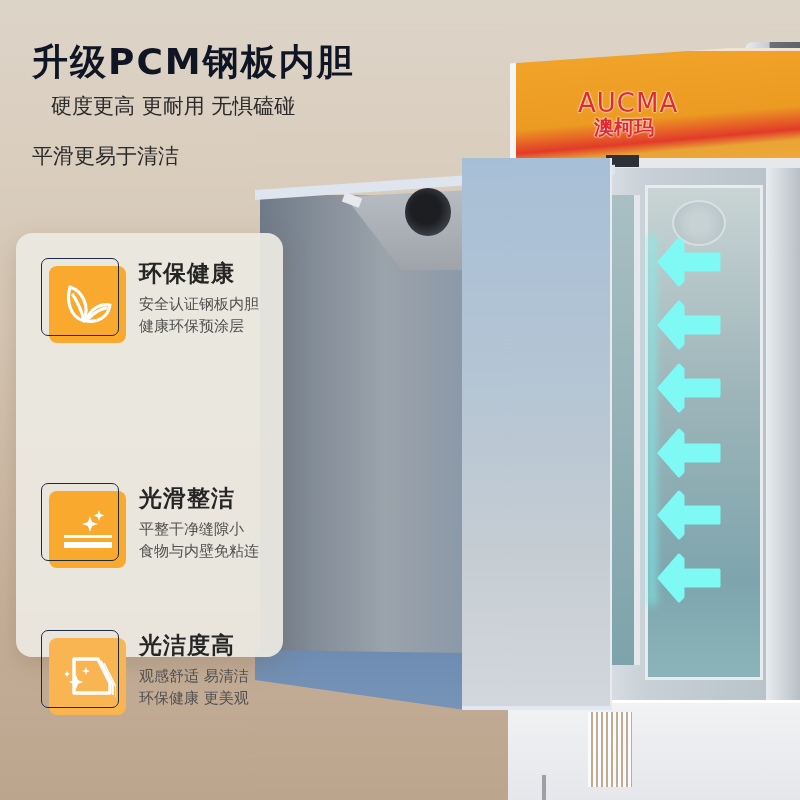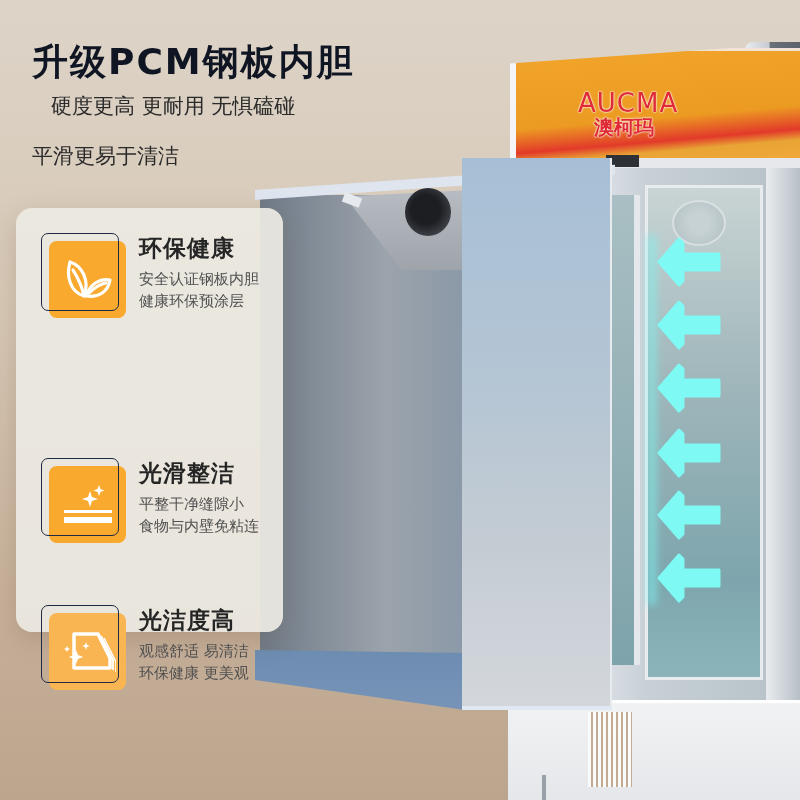--- a/index.html
+++ b/index.html
@@ -115,21 +115,21 @@
     position: absolute; left: 462px; top: 158px; width: 150px; height: 550px;
     background: linear-gradient(180deg, #a7bfd6 0%, #b4c5d4 40%, #c4ccd3 70%, #d3d7dc 100%);
     border-right: 2px solid #e7ebef;
   }
   .door-bottom-edge {
     position: absolute; left: 462px; top: 706px; width: 150px; height: 4px; background: #e0e8f3;
   }
 
   
   .panel {
-    position: absolute; left: 16px; top: 208px; width: 267px; height: 424px;
+    position: absolute; left: 16px; top: 233px; width: 267px; height: 424px;
     background: rgba(236, 233, 226, 0.93);
     border-radius: 16px;
     box-shadow: 0 8px 24px rgba(120, 95, 70, 0.25);
   }
   .feature { position: absolute; left: 25px; width: 260px; height: 90px; }
   .icon-wrap { position: absolute; left: 0; top: 0; width: 78px; height: 78px; }
   .icon-outline {
     position: absolute; left: 0; top: 0; width: 78px; height: 78px;
     border: 1.5px solid #1f2a44; border-radius: 7px;
   }

